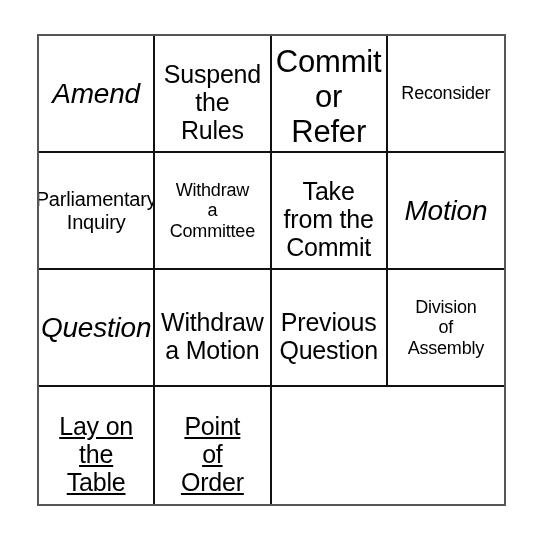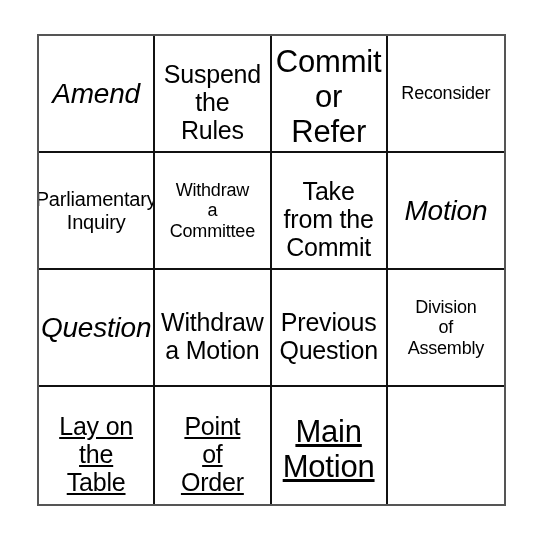--- a/index.html
+++ b/index.html
@@ -116,17 +116,13 @@
     <div class="cell sz-md">
       <span class="cell-text">Lay on
 the
 Table</span>
     </div>
     <div class="cell sz-md">
       <span class="cell-text">Point
 of
 Order</span>
     </div>
-    <div class="cell sz-xl">
-      <span class="cell-text">Main
-Motion</span>
-    </div>
   </div>
 
 </body></html>

